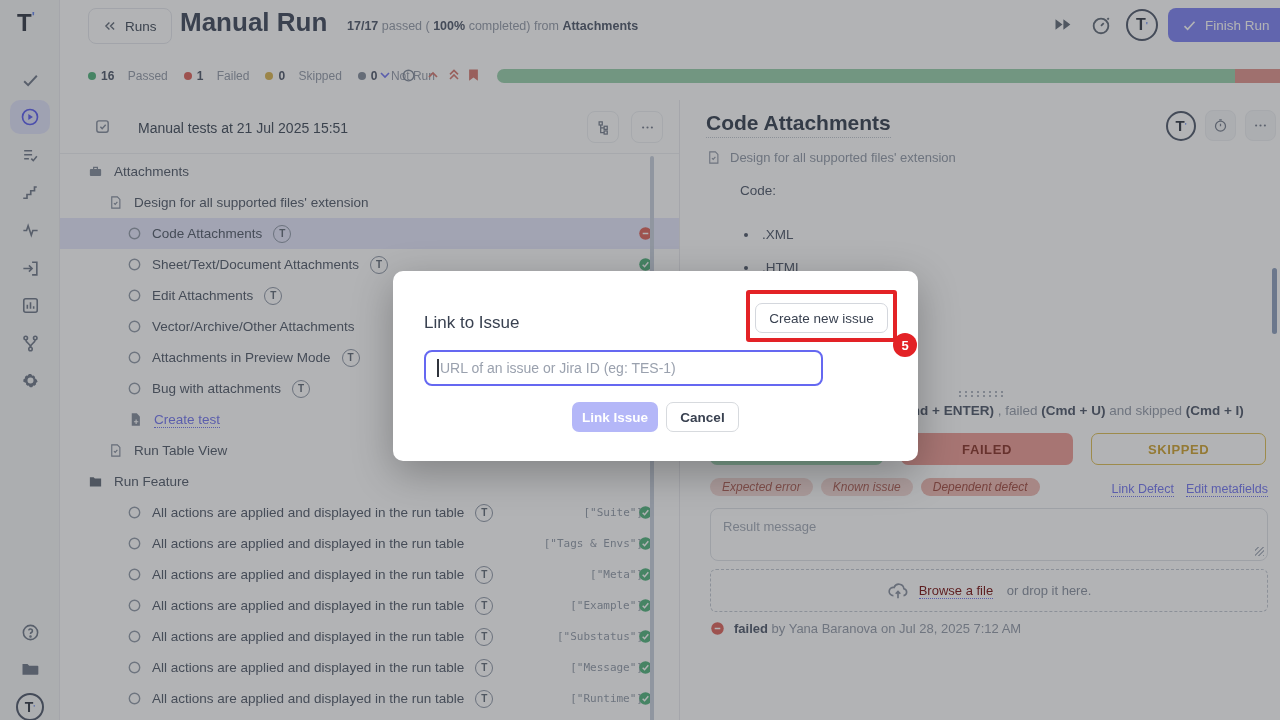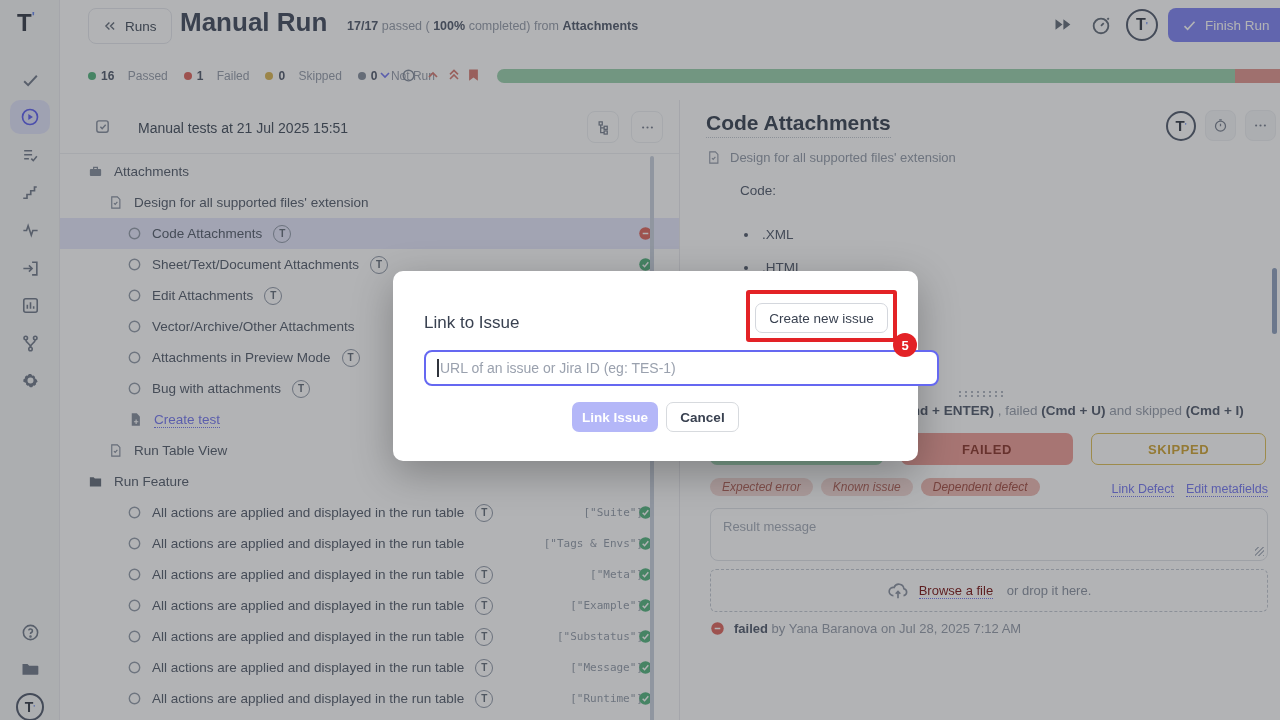--- a/index.html
+++ b/index.html
@@ -128,21 +128,21 @@
     border-radius:10px; box-shadow:0 12px 40px rgba(0,0,0,.28); z-index:60; }
   .modal-title { position:absolute; left:31px; top:42px; font-size:17px; color:#394150; }
   .anno-box { position:absolute; left:353px; top:19px; width:151px; height:52px;
     border:4px solid #e32226; border-radius:3px; z-index:70; }
   .anno-badge { position:absolute; left:500px; top:62px; width:24px; height:24px; z-index:71;
     background:#e32226; color:#fff; border-radius:50%; font-size:13px; font-weight:700;
     display:flex; align-items:center; justify-content:center; }
   .create-btn { position:absolute; left:362px; top:32px; width:133px; height:30px; background:#fff;
     border:1px solid #d4d7dd; border-radius:7px; font-size:13.5px; color:#394150;
     font-family:"Liberation Sans", sans-serif; z-index:72; }
-  .issue-input-wrap { position:absolute; left:31px; top:79px; width:515px; height:36px;border-radius:16px; }
+  .issue-input-wrap { position:absolute; left:31px; top:79px; width:399px; height:36px;border-radius:16px; }
   .issue-input-wrap input { width:100%; height:100%; border:2px solid #6568f1; border-radius:8px;
     padding:0 14px; font-size:14px; color:#394150; outline:none;
     font-family:"Liberation Sans", sans-serif; }
   .issue-input-wrap input::placeholder { color:#9aa1ae; }
   .caret { position:absolute; left:13px; top:9px; width:1.5px; height:18px; background:#30343c; }
   .modal-actions { position:absolute; left:0; top:131px; width:100%; height:30px;
     display:flex; justify-content:center; gap:8px; }
   .link-btn { width:86px; height:30px; background:#b4b7f8; color:#fff; border:none;
     border-radius:7px; font-size:13.5px; font-weight:600; font-family:"Liberation Sans", sans-serif; }
   .cancel-btn { width:73px; height:30px; background:#fff; border:1.5px solid #d7dade;

